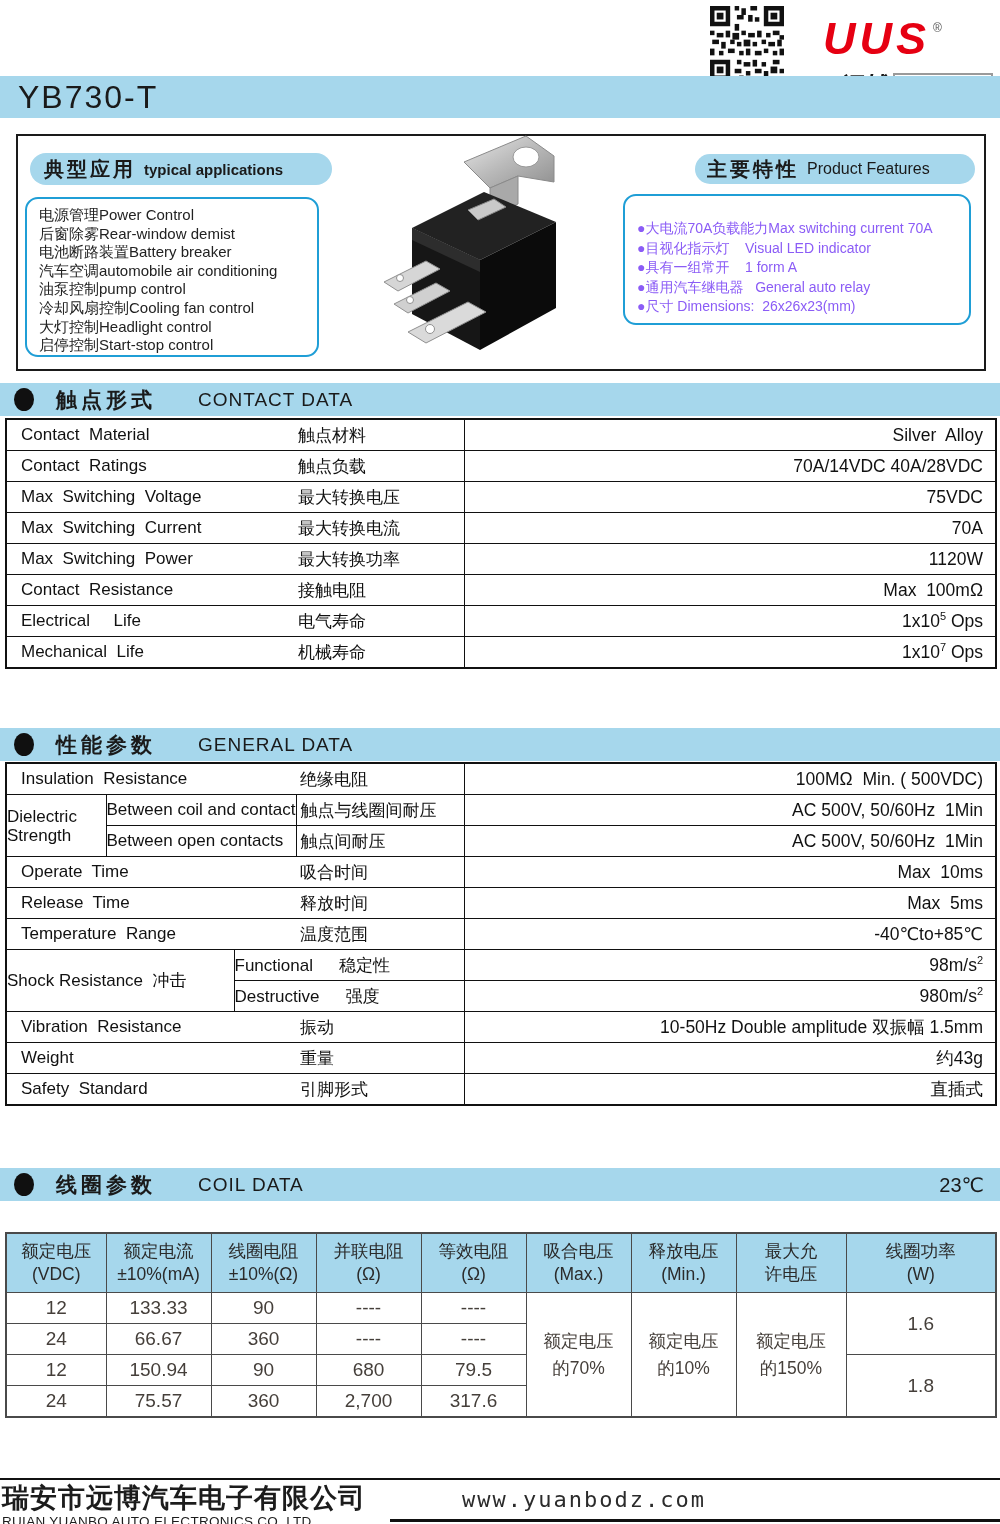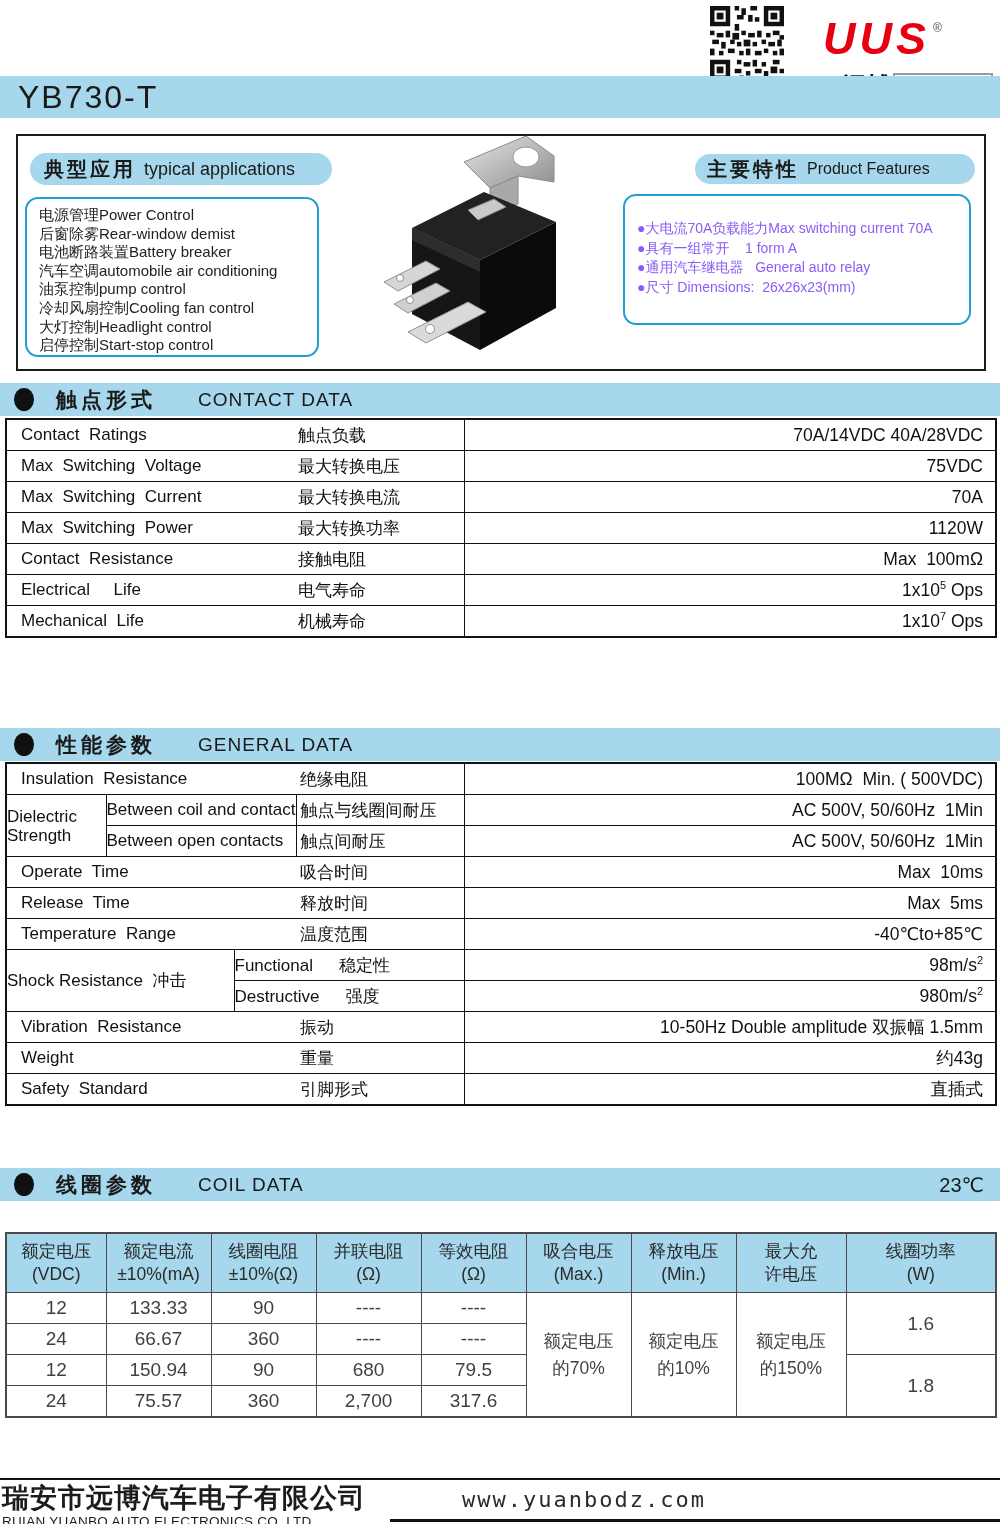--- a/index.html
+++ b/index.html
@@ -22,21 +22,21 @@
   
   .titlebar{position:absolute;left:0;top:76px;width:1000px;height:42px;background:#a6d7ec;}
   .titlebar span{margin-left:18px;font-size:32px;line-height:42px;letter-spacing:2px;color:#1a1a1a;}
 
   
   .topbox{position:absolute;left:16px;top:134px;width:966px;height:233px;border:2px solid #1a1a1a;background:#fff;}
   .pill{position:absolute;background:#a6d7ec;border-radius:16px;display:flex;align-items:center;white-space:pre;}
   .pill-app{left:30px;top:153px;width:288px;height:32px;padding-left:14px;}
   .pill-feat{left:695px;top:154px;width:268px;height:30px;padding-left:12px;}
   .pill .cnh{font-size:20px;font-weight:bold;letter-spacing:3px;}
-  .pill .enh{font-size:18px;font-weight:normal;margin-left:8px;letter-spacing:0px;}
+  .pill .enh{font-size:15px;font-weight:bold;margin-left:8px;letter-spacing:0px;}
   .pill-feat .enh{font-weight:normal;font-size:16px;}
   .bluebox{position:absolute;border:2.5px solid #1f9ed6;border-radius:13px;background:#fff;}
   .box-app{left:25px;top:197px;width:294px;height:160px;padding:7px 0 0 12px;box-sizing:border-box;}
   .box-app li{list-style:none;font-size:15px;line-height:18.6px;white-space:pre;color:#222;}
   .box-feat{left:623px;top:194px;width:348px;height:131px;padding:23px 0 0 12px;box-sizing:border-box;}
   .box-feat li{list-style:none;font-size:14px;line-height:19.5px;white-space:pre;color:#8b5cf6;}
   .bluebox ul{margin:0;padding:0;}
   .relay{position:absolute;left:368px;top:130px;}
 
   
@@ -209,39 +209,45 @@
     <circle cx="62" cy="199" r="4.5" fill="#fff" stroke="#909090"></circle>
   </svg>
 
   <div class="pill pill-feat">
     <span class="cnh">主要特性</span>
     <span class="enh">Product Features</span>
   </div>
   <div class="bluebox box-feat">
     <ul>
       <li>●大电流70A负载能力Max switching current 70A</li>
+      <li>●目视化指示灯    Visual LED indicator</li>
       <li>●具有一组常开    1 form A</li>
       <li>●通用汽车继电器   General auto relay</li>
       <li>●尺寸 Dimensions:  26x26x23(mm)</li>
     </ul>
   </div>
 
   <div class="secbar" style="top:383px">
     <span class="dot"></span>
     <span class="sec-cn">触点形式</span>
     <span class="sec-en">CONTACT DATA</span>
   </div>
 
   <table class="dtable" style="top:418px">
     <colgroup>
         <col style="width:288px">
         <col style="width:170px">
         <col style="width:532px">
       </colgroup>
     <tbody>
+    <tr>
+      <td class="en">Contact  Material</td>
+      <td class="cn">触点材料</td>
+      <td class="val"><span>Silver  Alloy</span></td>
+    </tr>
     <tr>
       <td class="en">Contact  Ratings</td>
       <td class="cn">触点负载</td>
       <td class="val"><span>70A/14VDC 40A/28VDC</span></td>
     </tr>
     <tr>
       <td class="en">Max  Switching  Voltage</td>
       <td class="cn">最大转换电压</td>
       <td class="val"><span>75VDC</span></td>
     </tr>

